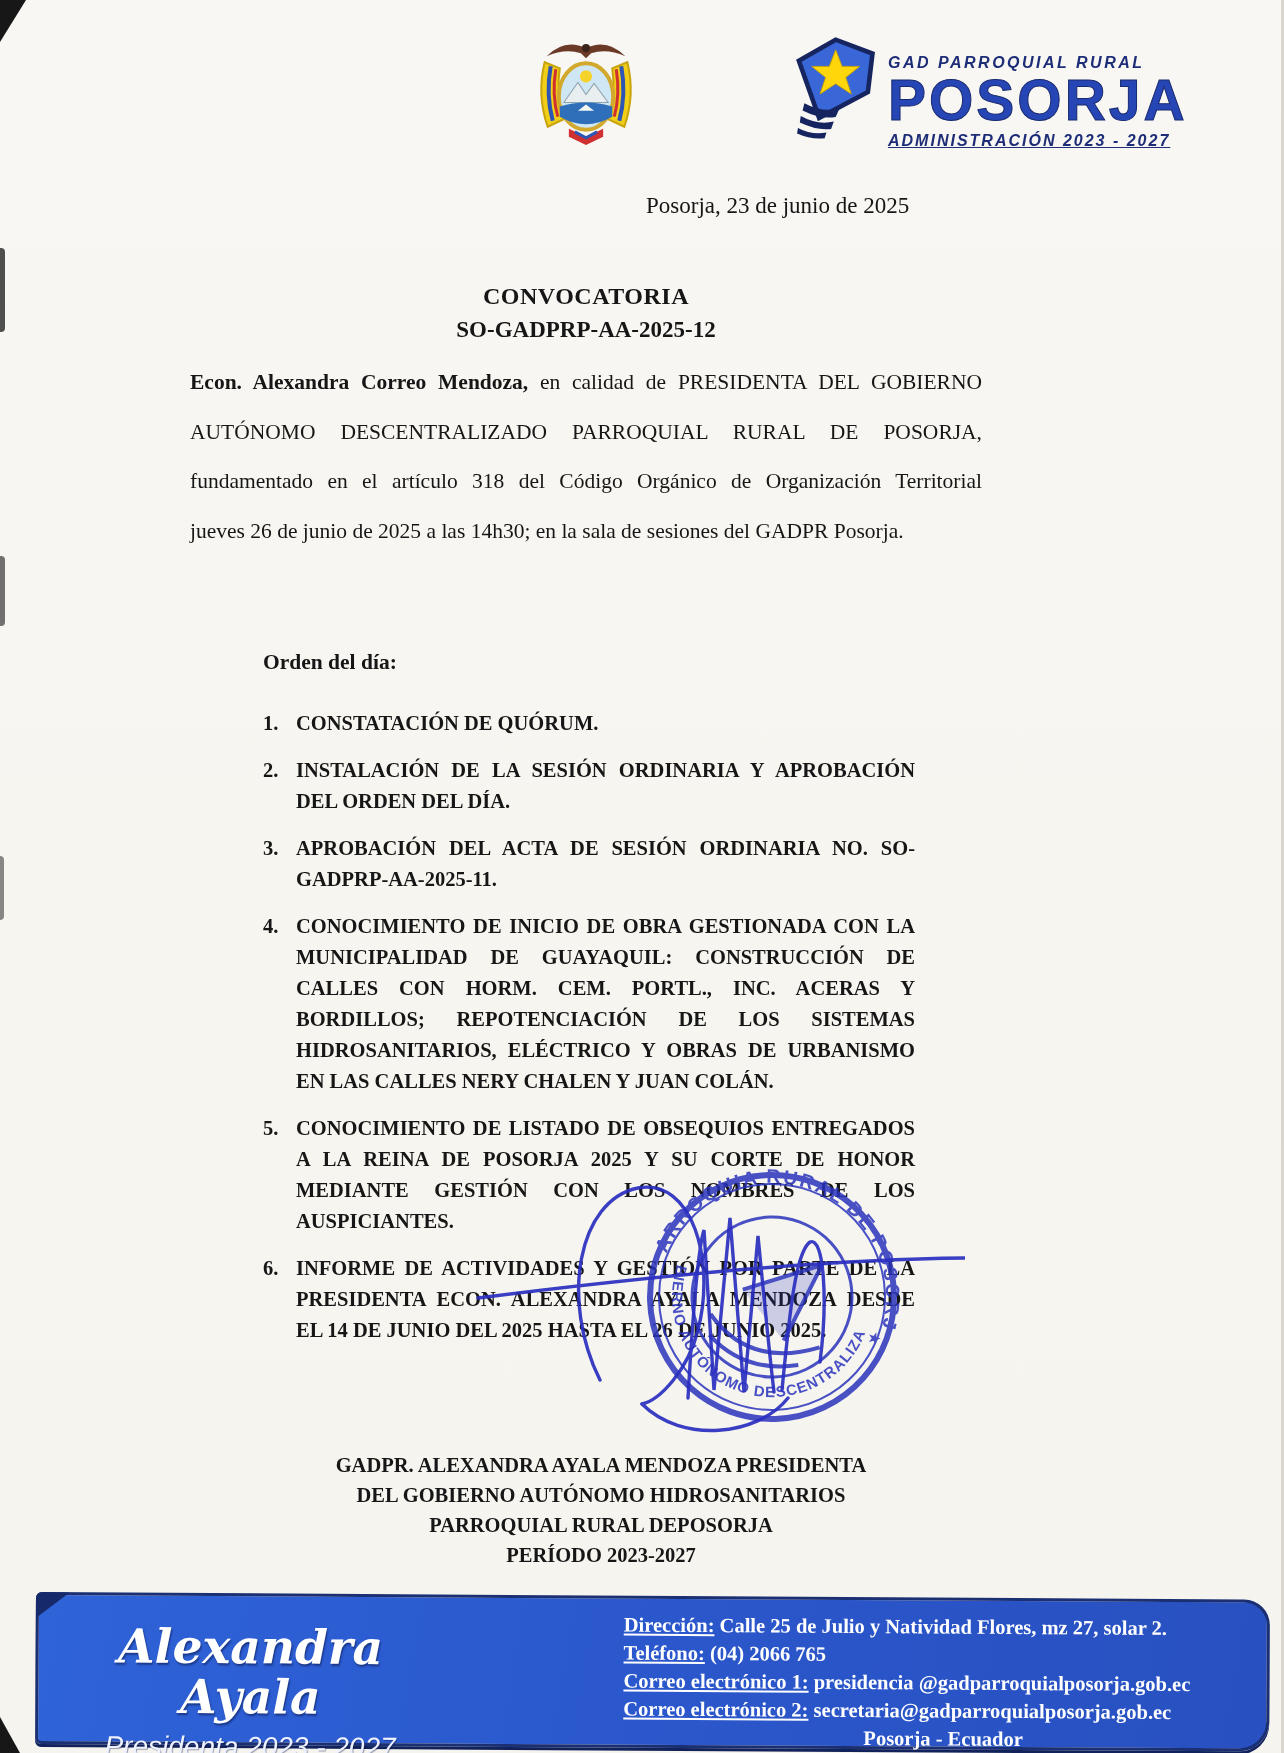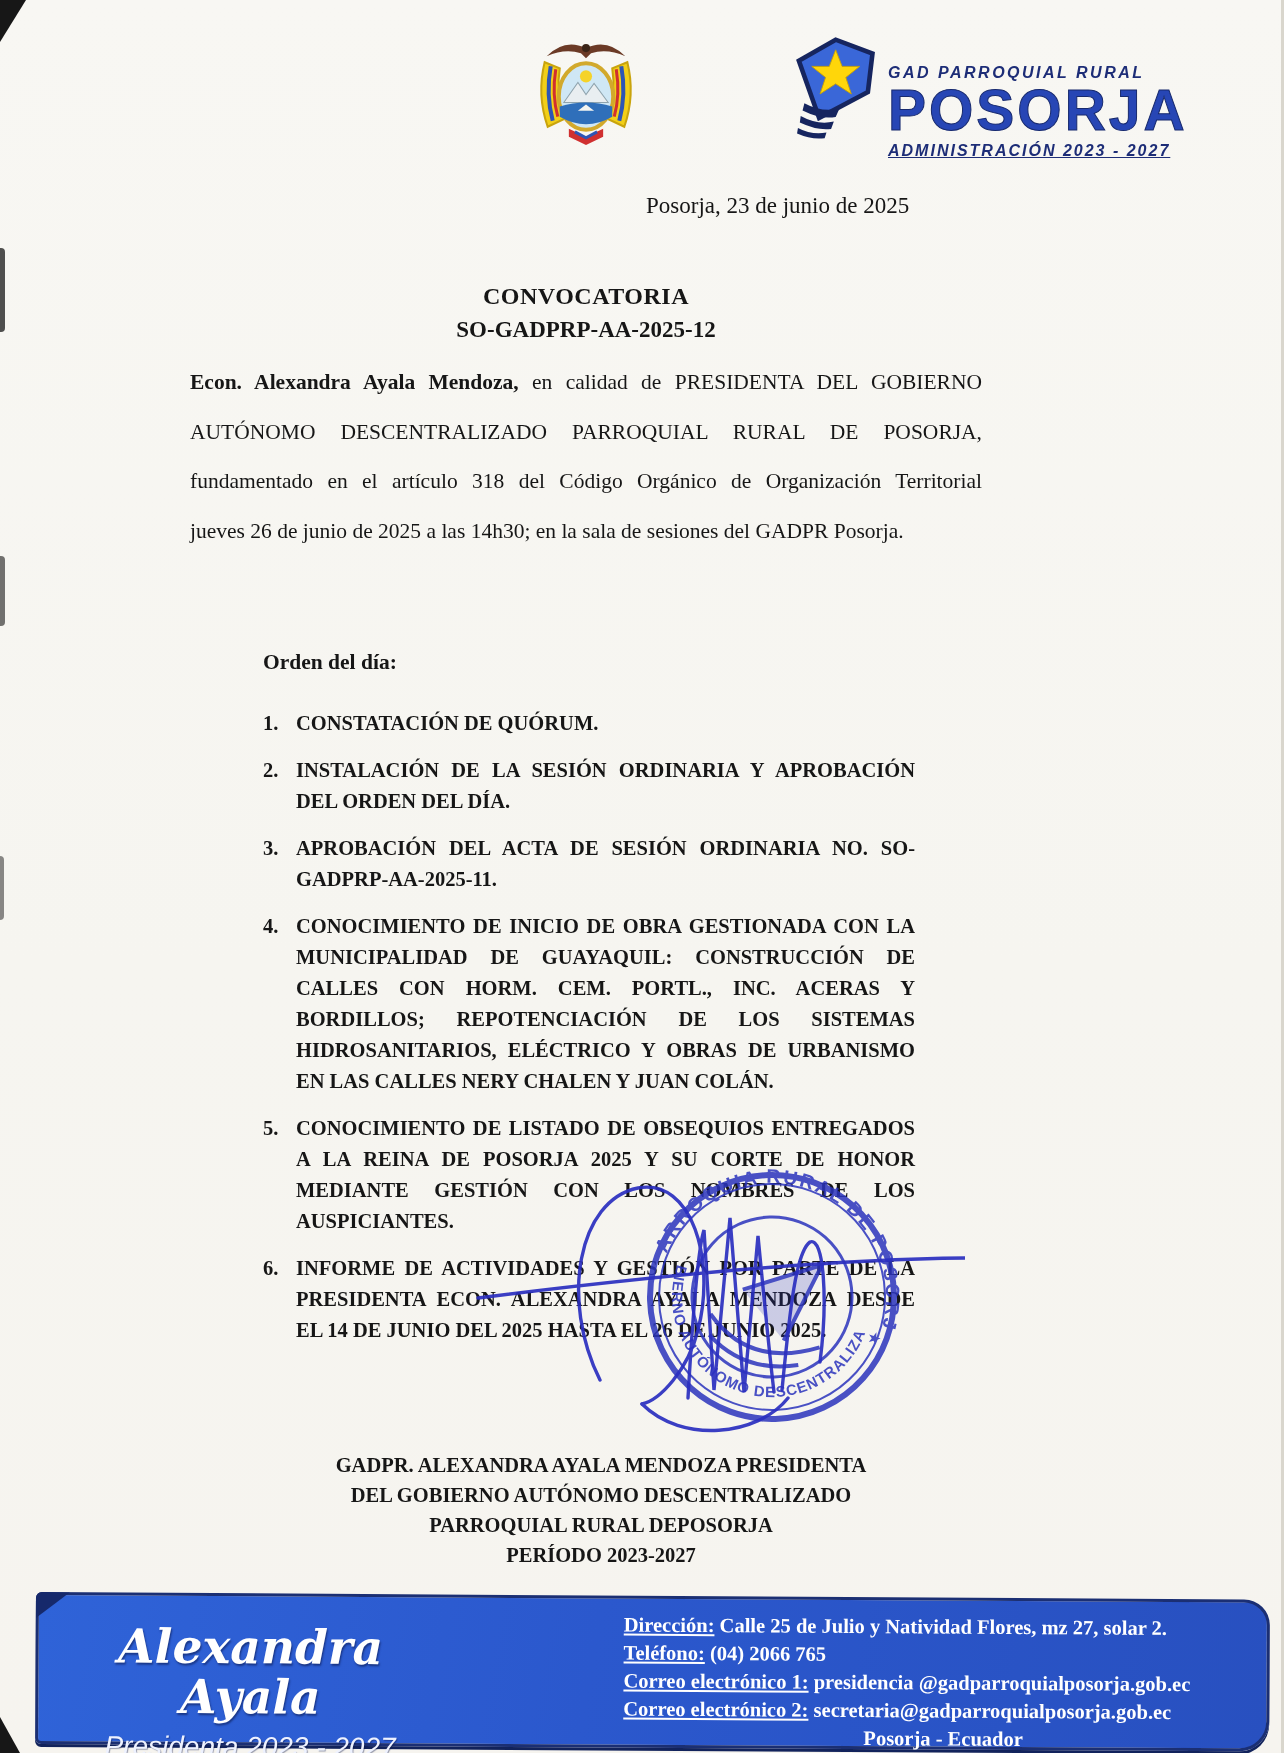--- a/index.html
+++ b/index.html
@@ -16,21 +16,21 @@
   .art-l2{left:0;top:556px;width:5px;height:70px;border-radius:0 4px 4px 0;opacity:.6;}
   .art-l3{left:0;top:856px;width:4px;height:64px;border-radius:0 4px 4px 0;opacity:.5;}
   .art-r{right:0;top:0;width:3px;height:100%;background:#d9d6cd;}
 
   
   .coat{position:absolute;left:530px;top:36px;}
   .logo{position:absolute;left:786px;top:28px;display:flex;align-items:flex-start;}
   .logo-shield{margin-top:6px;}
   .logo-text{margin-left:10px;}
   .lt1{font-family:"Liberation Sans",sans-serif;font-weight:bold;font-style:italic;
-       font-size:16px;letter-spacing:2.5px;color:#1d2d77;margin-top:36px;}
+       font-size:16px;letter-spacing:2.5px;color:#1d2d77;margin-top:26px;}
   .lt2{font-family:"Liberation Sans",sans-serif;font-weight:bold;
        font-size:57px;letter-spacing:3px;color:#2746b5;line-height:56px;
        -webkit-text-stroke:1px #182a6e;margin-top:0px;}
   .lt3{font-family:"Liberation Sans",sans-serif;font-weight:bold;font-style:italic;
        font-size:16px;letter-spacing:2px;color:#1d2d77;margin-top:4px;text-decoration:underline;}
 
   
   .dateline{position:absolute;left:646px;top:193px;font-size:23px;}
   .title-block{position:absolute;left:190px;top:280px;width:792px;text-align:center;line-height:33px;}
   .doc-title{font-size:24px;font-weight:bold;letter-spacing:.5px;}
@@ -117,21 +117,21 @@
 
   <div class="dateline">Posorja, 23 de junio de 2025</div>
 
   <div class="title-block">
     <div class="doc-title">CONVOCATORIA</div>
     <div class="doc-code">SO-GADPRP-AA-2025-12</div>
   </div>
 
   <div class="body-par">
     <div class="jline jboth">
-      <span class="b">Econ. Alexandra Ayala Mendoza,</span><span> en calidad de PRESIDENTA DEL GOBIERNO</span>
+      <span class="b">Econ. Alexandra Correo Mendoza,</span><span> en calidad de PRESIDENTA DEL GOBIERNO</span>
     </div>
     <div class="jline jboth">AUTÓNOMO DESCENTRALIZADO PARROQUIAL RURAL DE POSORJA,</div>
     <div class="jline jboth">fundamentado en el artículo 318 del Código Orgánico de Organización Territorial</div>
     <div class="jline">jueves 26 de junio de 2025 a las 14h30; en la sala de sesiones del GADPR Posorja.</div>
   </div>
 
   <div class="agenda-heading">Orden del día:</div>
   <div class="agenda">
     <div class="item">
       <span class="num">1.</span>
@@ -185,21 +185,21 @@
       <path d="M 180 232 C 140 152 158 52 218 40 C 272 30 296 112 278 182 C 268 222 240 252 222 256"></path>
       <path d="M 268 250 C 272 180 278 100 284 82 L 294 242 L 310 70 L 324 244 L 338 88 C 344 150 350 212 354 244"></path>
       <path d="M 362 242 C 370 160 376 104 390 94 C 404 88 408 152 400 214"></path>
       <path d="M 58 150 C 200 132 420 108 585 110"></path>
       <path d="M 222 256 C 262 296 338 288 368 250"></path>
     </g>
   </svg>
 
   <div class="caption">
     <div>GADPR. ALEXANDRA AYALA MENDOZA PRESIDENTA</div>
-    <div>DEL GOBIERNO AUTÓNOMO DESCENTRALIZADO</div>
+    <div>DEL GOBIERNO AUTÓNOMO HIDROSANITARIOS</div>
     <div>PARROQUIAL RURAL DEPOSORJA</div>
     <div>PERÍODO 2023-2027</div>
   </div>
 
   <div class="banner">
     <div class="banner-fold"></div>
     <div class="banner-left">
       <div class="f-name">Alexandra Ayala</div>
       <div class="f-term">Presidenta 2023 - 2027</div>
 

